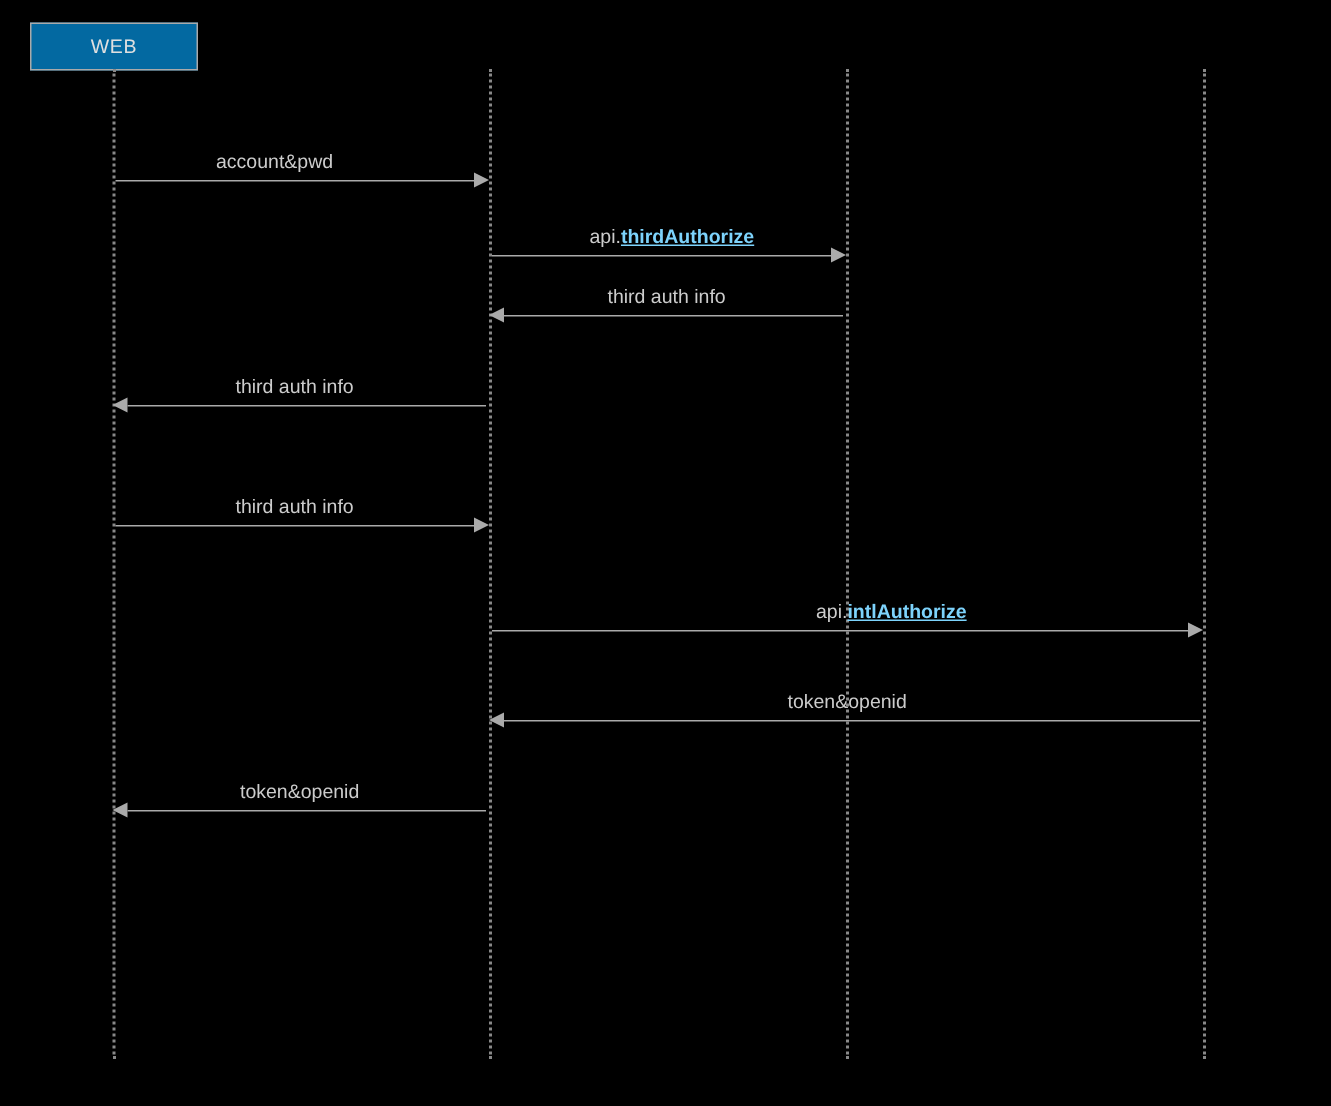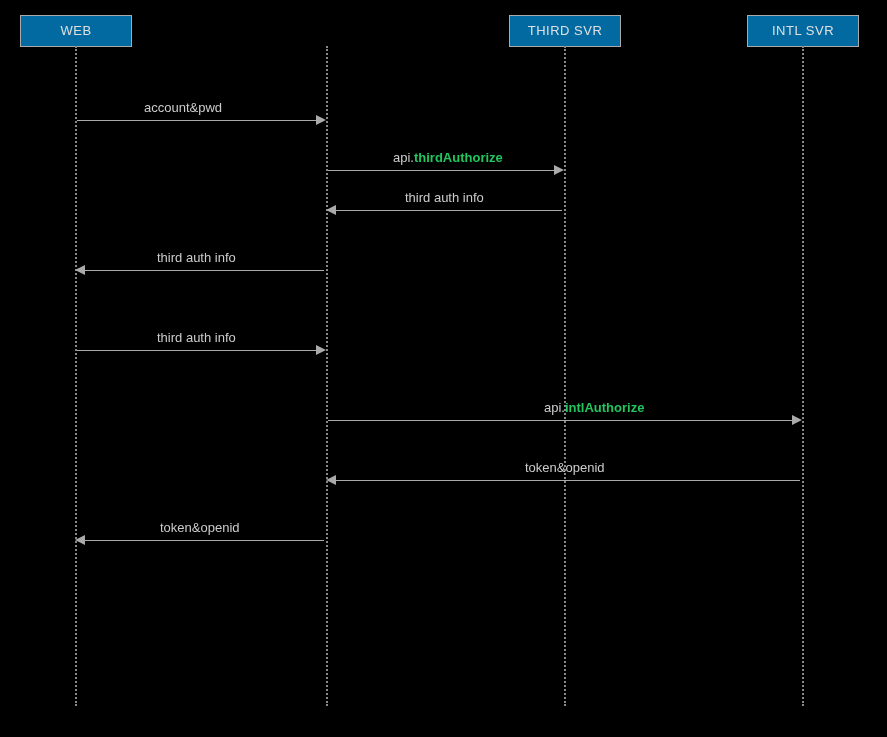--- a/index.html
+++ b/index.html
@@ -36,22 +36,23 @@
     height: 660px;
     border-left: 2px dotted #888;
   }
   .msg-label {
     position: absolute;
     font-size: 13px;
     color: #ccc;
     white-space: nowrap;
   }
   .msg-label .hl {
-    color: #22c55e;
+    color: #7dd3fc;
     font-weight: 600;
+    text-decoration: underline;
   }
   .arrow-line {
     position: absolute;
     height: 0;
     border-top: 1px solid #aaa;
   }
   .arrow-head-r {
     position: absolute;
     width: 0; height: 0;
     border-top: 5px solid transparent;
@@ -65,22 +66,20 @@
     border-bottom: 5px solid transparent;
     border-right: 10px solid #aaa;
   }
 </style>
 </head>
 <body>
 
 <div class="canvas">
 
   <div class="actor-box" style="left:20px">WEB</div>
-  <div class="actor-box" style="left:509px">THIRD SVR</div>
-  <div class="actor-box" style="left:747px">INTL SVR</div>
 
   <div class="lifeline" style="left:75px"></div>
   <div class="lifeline" style="left:326px"></div>
   <div class="lifeline" style="left:564px"></div>
   <div class="lifeline" style="left:802px"></div>
 
   <div class="msg-label" style="left:144px; top:100px">
     <span>account&amp;pwd</span>
   </div>
   <div class="arrow-line" style="left:77px;  top:120px; width:239px"></div>

